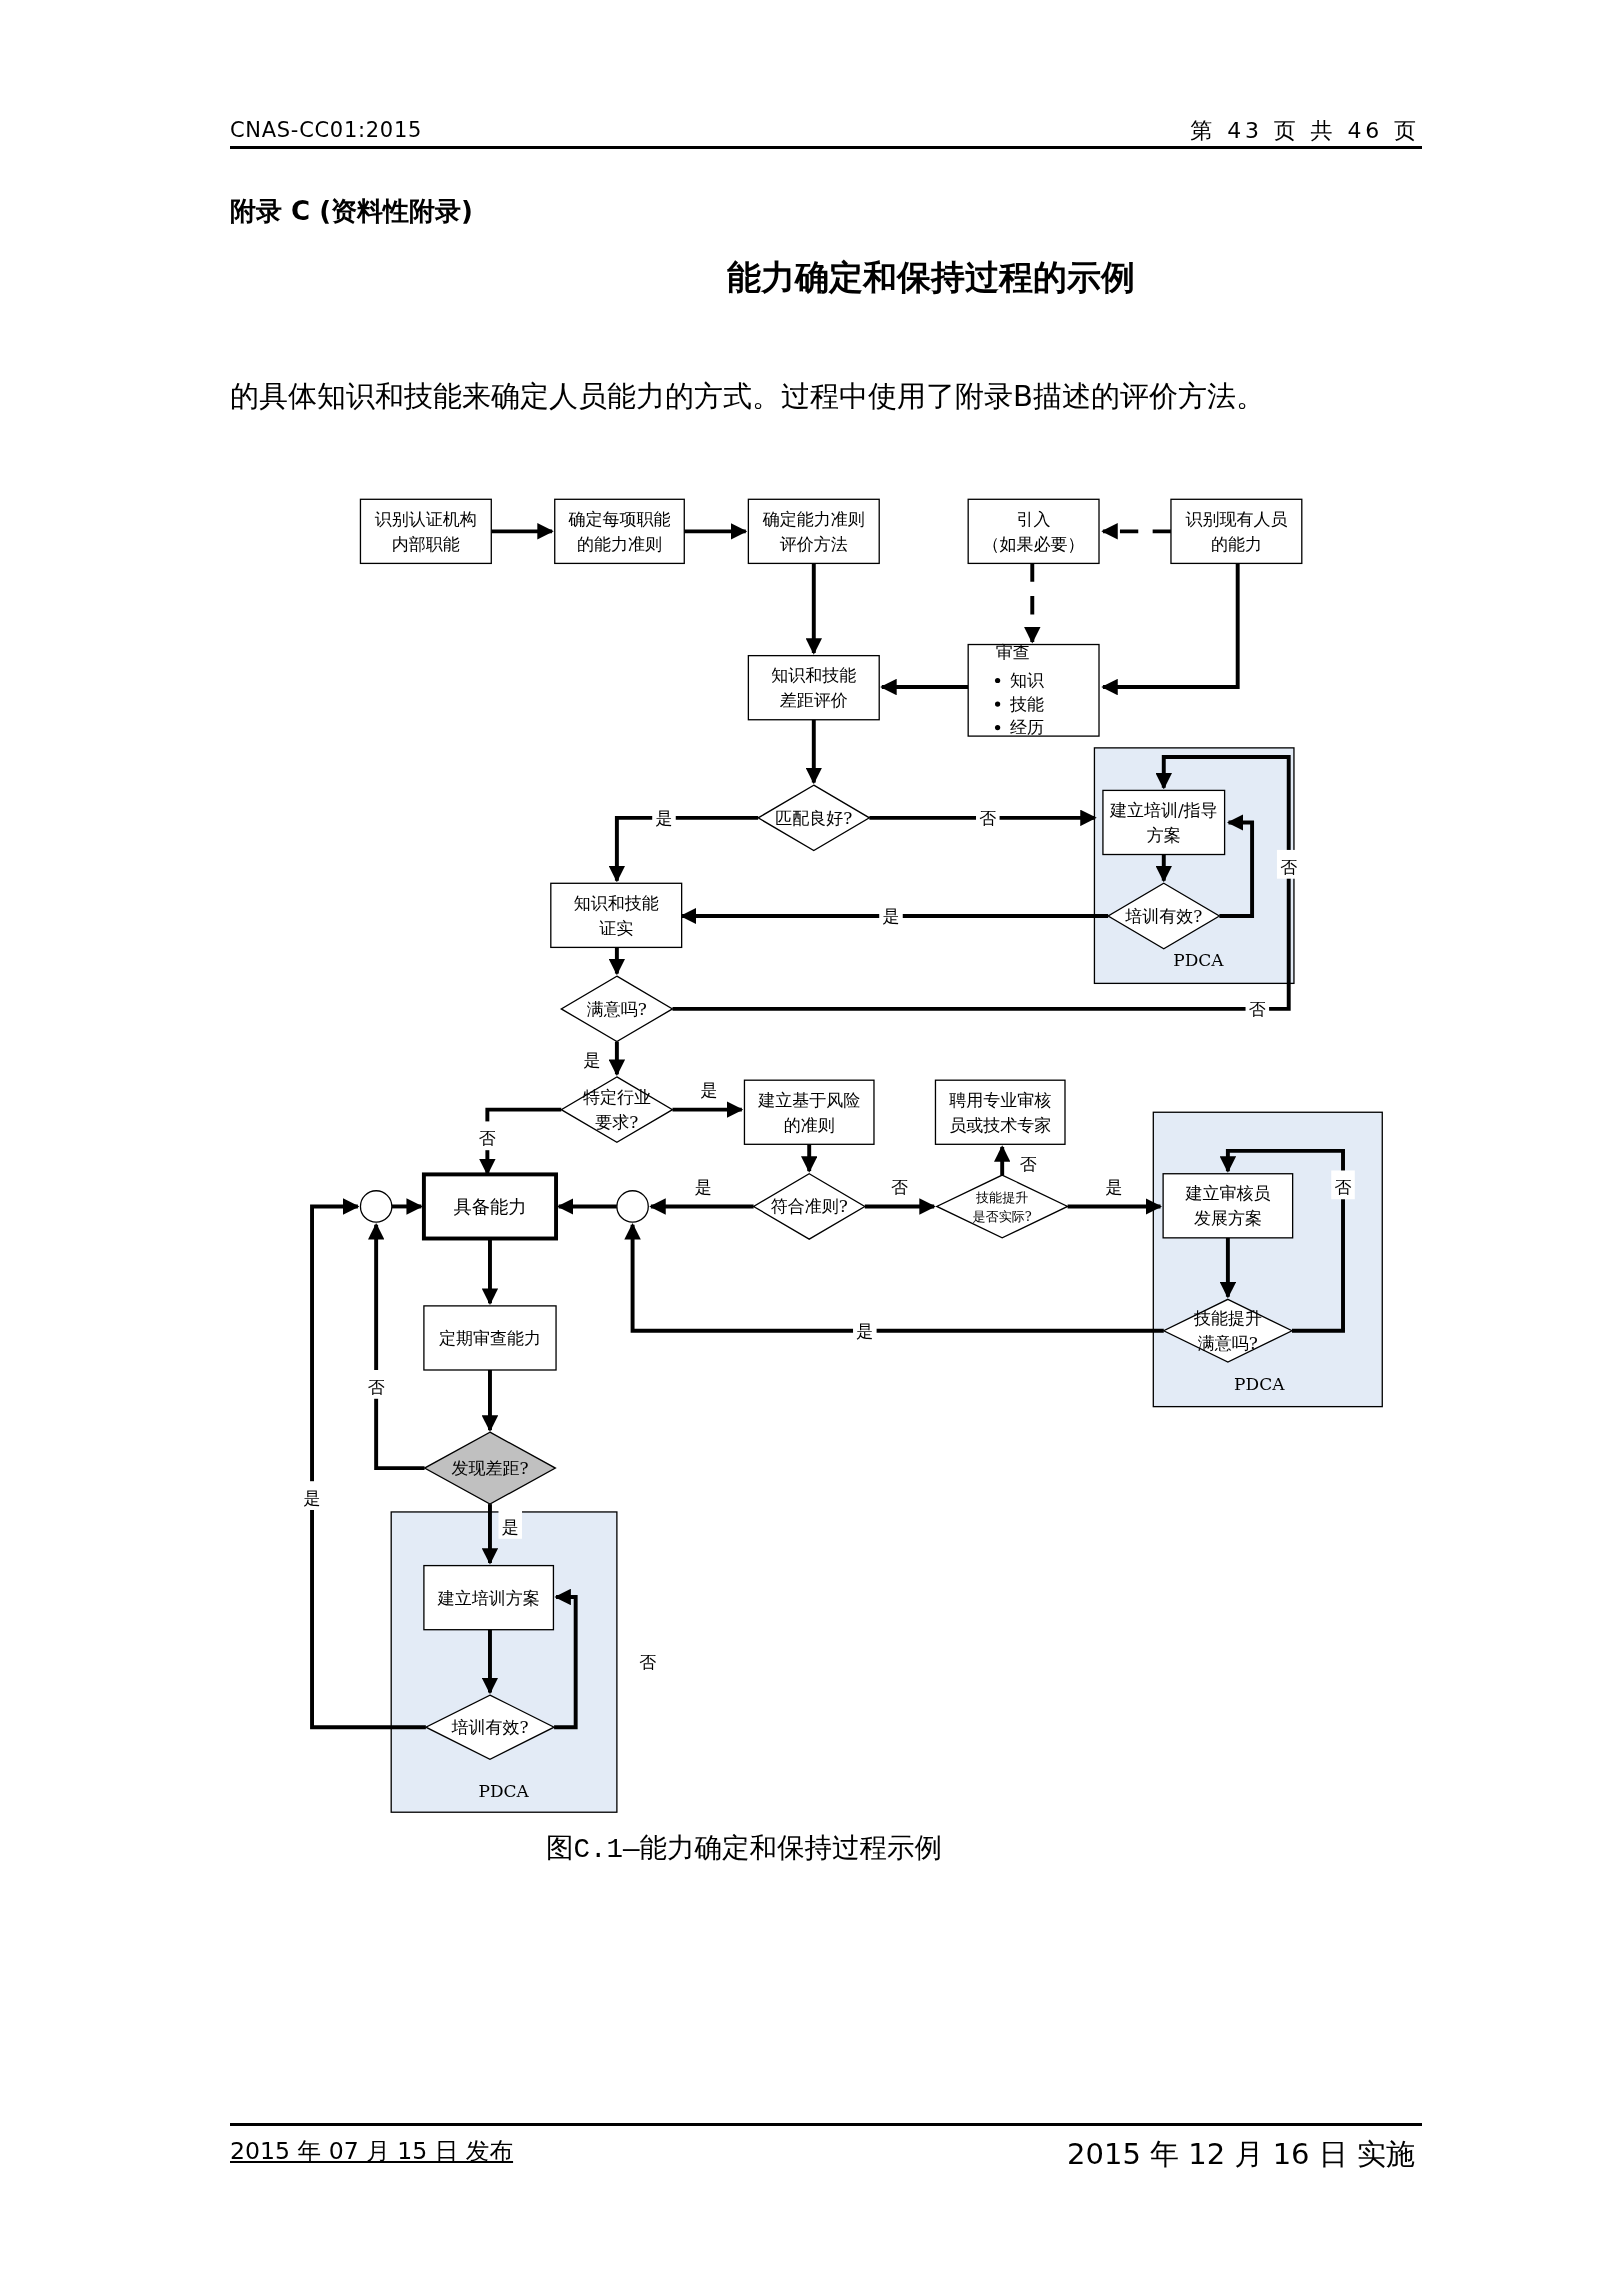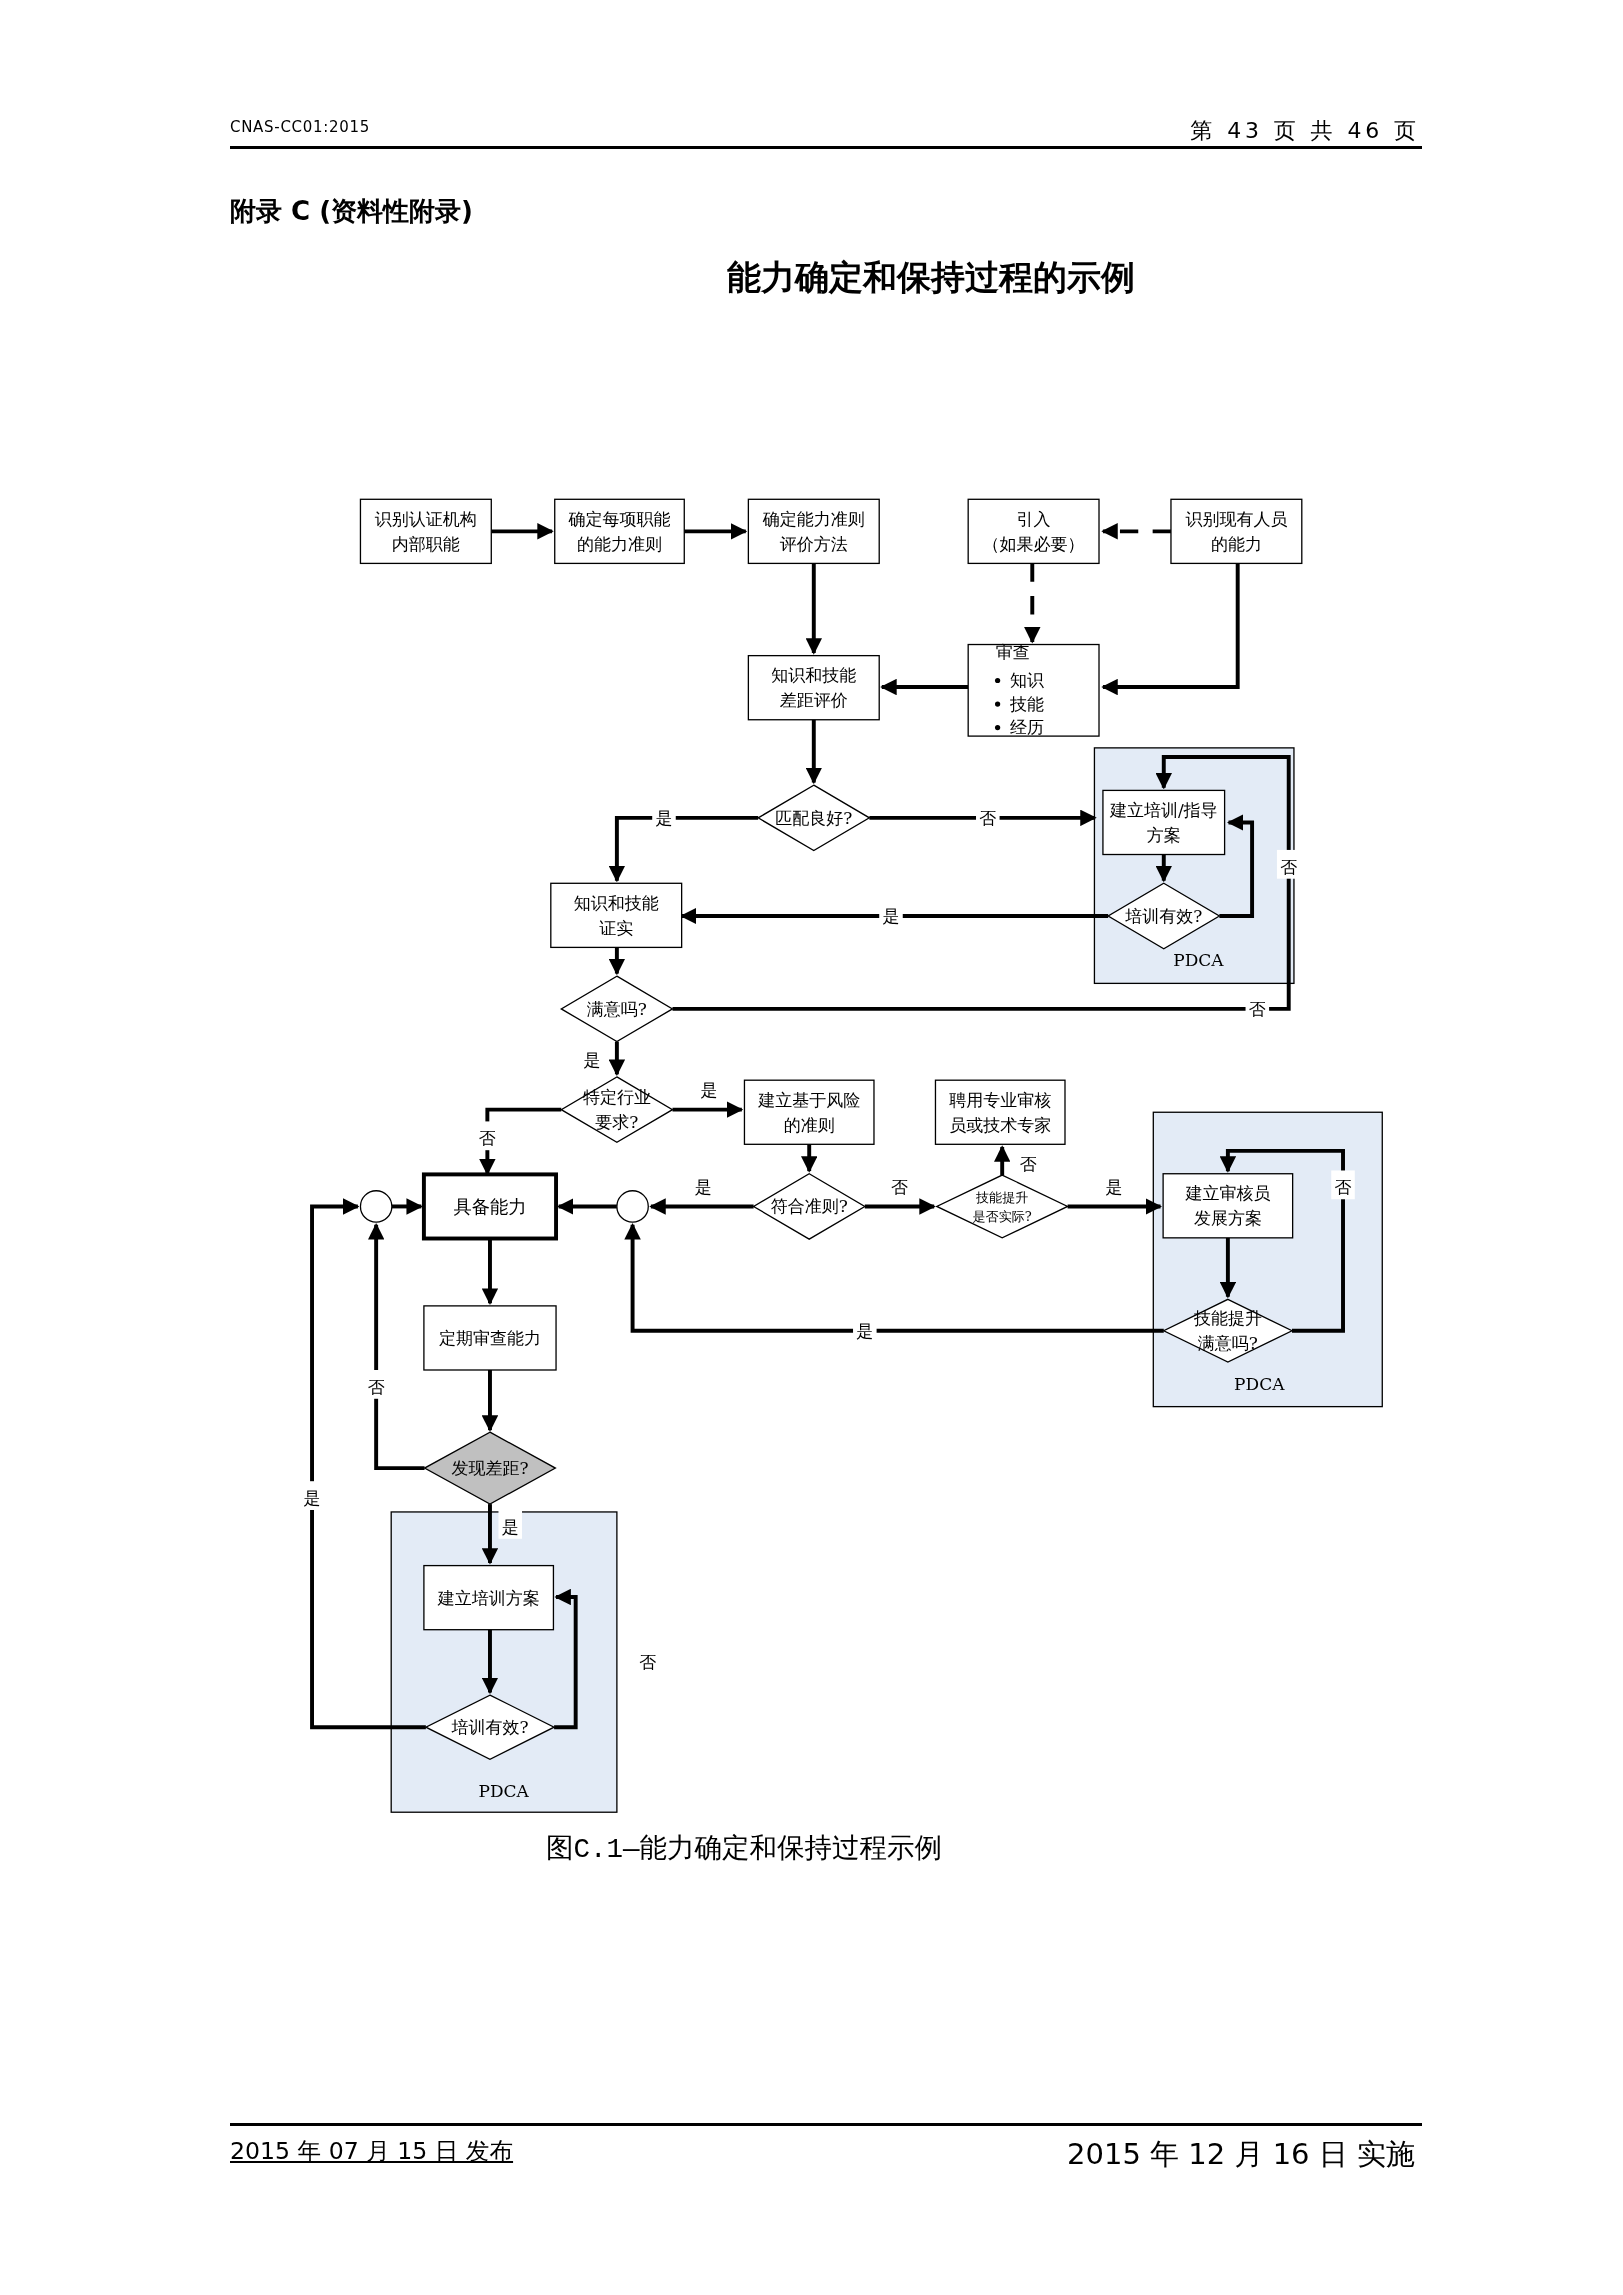--- a/index.html
+++ b/index.html
@@ -1,17 +1,17 @@
 <!DOCTYPE html>
 <html style="font-size:10.5px"><head>
 <meta charset="utf-8">
 <style>
   html,body{margin:0;padding:0;background:#fff;}
   body{width:1623px;height:2295px;position:relative;overflow:hidden;font-family:"DejaVu Sans","Liberation Sans",sans-serif;color:#000;}
-  .hdr-left{position:absolute;left:230px;top:118px;font-size:15px;letter-spacing:0.7px;}
+  .hdr-left{position:absolute;left:230px;top:118px;font-size:21px;letter-spacing:0.7px;}
   .hdr-right{position:absolute;right:203px;top:116px;font-size:22px;letter-spacing:3.9px;}
   .hdr-rule{position:absolute;left:230px;top:146px;width:1192px;height:2.6px;background:#000;}
   .appendix{position:absolute;left:230px;top:194px;font-size:26px;font-weight:bold;}
   .title{position:absolute;left:0;width:1623px;top:255px;text-align:center;font-size:34px;font-weight:bold;padding-left:151px;box-sizing:border-box;margin-left:44px;}
   .para{position:absolute;left:230px;top:370px;width:1197px;font-size:29px;line-height:52px;}
   .para .l1{display:block;text-indent:63px;white-space:nowrap;}
   .para .l2{display:block;white-space:nowrap;}
   #flow{position:absolute;left:0;top:0;}
   #flow text{font-family:"DejaVu Serif","Liberation Serif",serif;}
   .caption{position:absolute;left:0;width:1376px;top:1830px;text-align:center;font-family:Liberation Mono, monospace;font-size:27.5px;padding-left:112px;box-sizing:border-box;}
@@ -23,20 +23,21 @@
 <body>
 
 <div class="hdr-left">CNAS-CC01:2015</div>
 <div class="hdr-right">第 43 页 共 46 页</div>
 <div class="hdr-rule"></div>
 
 <div class="appendix">附录 C (资料性附录)</div>
 <div class="title">能力确定和保持过程的示例</div>
 
 <div class="para">
+  <span class="l2">的具体知识和技能来确定人员能力的方式。过程中使用了附录B描述的评价方法。</span>
 </div>
 
 <svg id="flow" width="1623" height="1832" viewBox="0 0 2481 2800" xmlns="http://www.w3.org/2000/svg">
   <defs>
     <marker id="ah" viewBox="0 0 10 10" refX="9" refY="5" markerWidth="4.2" markerHeight="4.2" orient="auto">
       <path d="M0,0 L10,5 L0,10 z" fill="#000"></path>
     </marker>
   </defs>
 
   <rect x="1673" y="1143" width="305" height="360" fill="#e3ebf6" stroke="#000" stroke-width="2"></rect>

